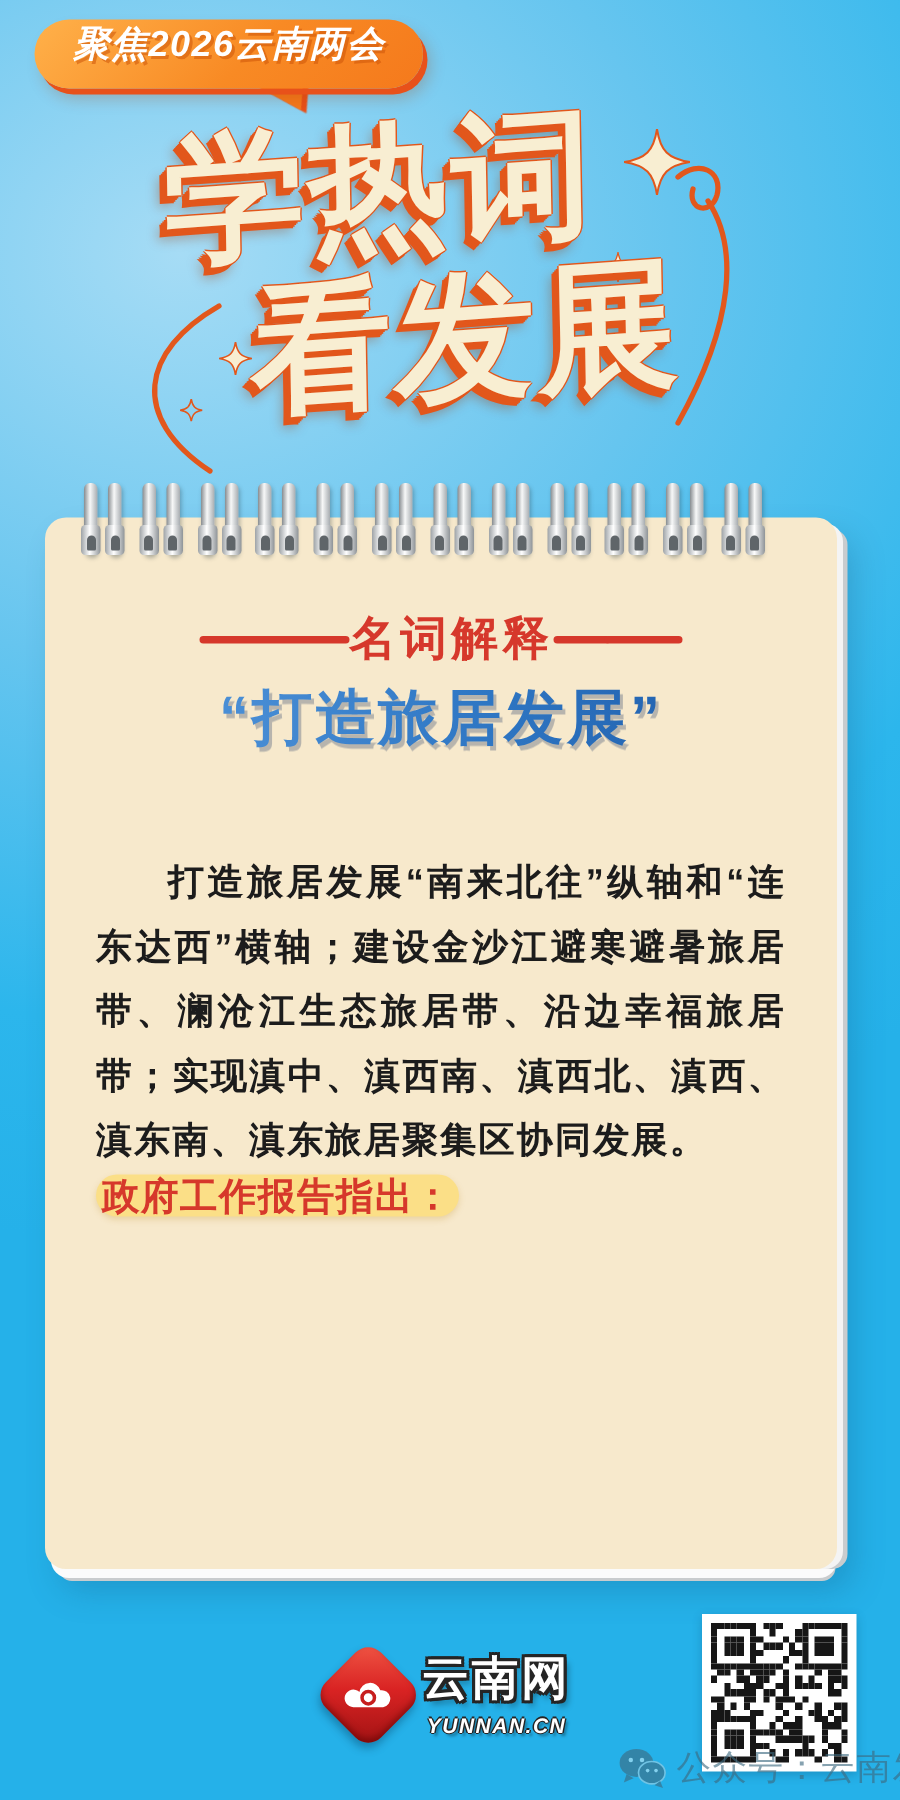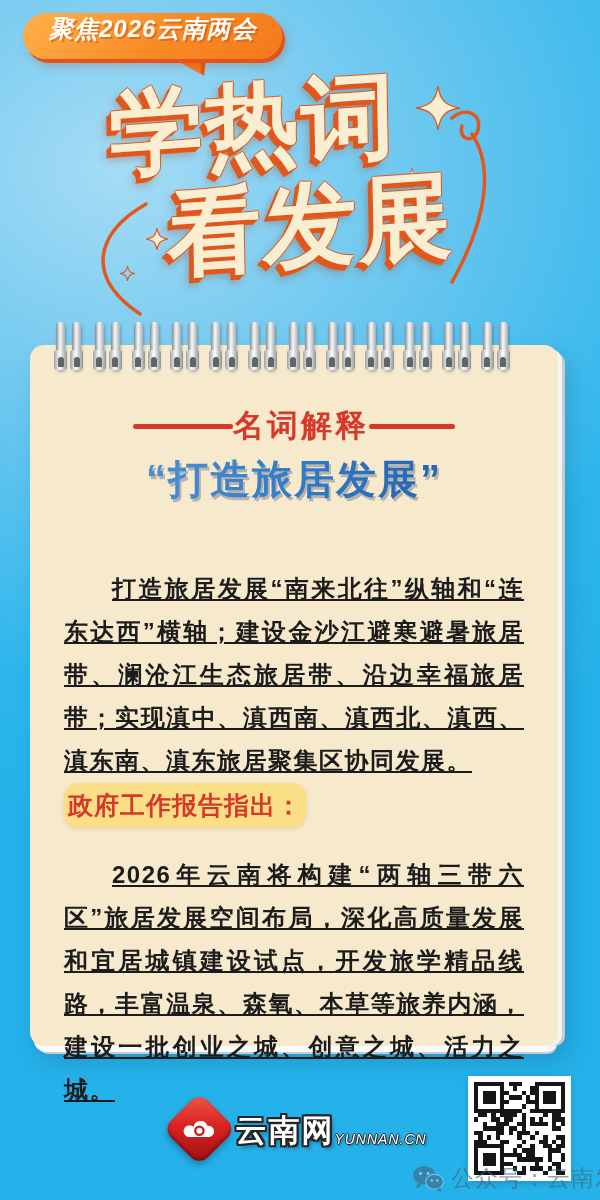--- a/index.html
+++ b/index.html
@@ -55,40 +55,40 @@
   .dline-r2{width:52px;margin-left:-4px;}
   .divider-label{color:#d6382b;font-size:31px;font-weight:900;letter-spacing:3px;white-space:nowrap;}
 
   .term{position:absolute;left:0;top:108px;width:100%;text-align:center;}
   .term-line{font-size:40px;line-height:52px;font-weight:900;letter-spacing:2px;white-space:nowrap;
     background:linear-gradient(90deg,#5c9fe2 0%,#2f77c4 55%,#1a55a2 100%);
     -webkit-background-clip:text;background-clip:text;color:transparent;
     filter:drop-shadow(2px 3px 0 rgba(105,115,135,.45));}
 
   .para{position:absolute;left:34px;width:460px;color:#1c1c1c;font-weight:bold;
-    font-size:24px;line-height:43px;letter-spacing:1.5px;text-align:justify;text-indent:2em;margin:0;text-decoration:underline;}
+    font-size:24px;line-height:43px;letter-spacing:1.5px;text-align:justify;text-indent:2em;margin:0;}
   .para-1{top:222px;}
   .para-2{top:508px;}
 
-  .pill{position:absolute;left:34px;top:438px;height:44px;padding:0 4px;border-radius:14px;
+  .pill{position:absolute;left:34px;top:438px;height:28px;padding:0 4px;border-radius:14px;
     display:flex;align-items:center;background:#fbdf87;box-shadow:0 2px 4px rgba(190,140,30,.25);}
   .pill-label{color:#d6382b;font-size:25px;font-weight:900;letter-spacing:1px;}
 
   
   .logo{position:absolute;left:50%;top:1103px;transform:translateX(-50%);display:flex;align-items:center;gap:10px;z-index:6;}
   .logo-diamond{width:52px;height:52px;border-radius:12px;transform:rotate(45deg);flex:0 0 auto;
     background:linear-gradient(135deg,#f25a47 0%,#d92323 45%,#9c1112 100%);
     box-shadow:inset -2px -2px 4px rgba(90,0,0,.5), 2px 3px 6px rgba(0,40,70,.35);
     display:flex;align-items:center;justify-content:center;}
   .logo-cloud{transform:rotate(-45deg);}
-  .logo-texts{display:flex;align-items:flex-end;line-height:1;}
+  .logo-texts{display:flex;flex-direction:column;align-items:center;line-height:1;}
   .logo-name{font-size:31px;font-weight:900;color:#fff;letter-spacing:2px;
     text-shadow:-2px 0 0 #252525,2px 0 0 #252525,0 2px 0 #252525,0 -2px 0 #252525,
       2px 2px 0 #252525,-2px 2px 0 #252525,2px -2px 0 #252525,-2px -2px 0 #252525,3px 4px 4px rgba(0,0,0,.35);}
-  .logo-domain{margin-top:19px;font-size:14px;font-weight:normal;font-style:italic;color:#fff;letter-spacing:1px;
+  .logo-domain{margin-top:9px;font-size:14px;font-weight:bold;font-style:italic;color:#fff;letter-spacing:1px;
     text-shadow:-1px 0 0 #252525,1px 0 0 #252525,0 1px 0 #252525,0 -1px 0 #252525,2px 2px 2px rgba(0,0,0,.35);}
 
   .qr{position:absolute;left:468px;top:1076px;width:103px;height:105px;background:#fff;z-index:6;
     padding:6px;box-sizing:border-box;box-shadow:0 2px 6px rgba(0,60,90,.25);}
   .qr-grid{width:100%;height:100%;display:grid;grid-template-columns:repeat(21,1fr);grid-template-rows:repeat(21,1fr);}
   .qr-grid i{display:block;}
   .qr-grid i.on{background:#161616;}
 
   .watermark{position:absolute;left:412px;top:1163px;display:flex;align-items:center;gap:7px;z-index:7;opacity:.62;}
   .watermark-label{color:#3d6a80;font-size:23px;letter-spacing:1px;white-space:nowrap;}
@@ -138,21 +138,20 @@
     <div class="term">
       <div class="term-line">“打造旅居发展”</div>
     </div>
 
     <p class="para para-1">打造旅居发展“南来北往”纵轴和“连东达西”横轴；建设金沙江避寒避暑旅居带、澜沧江生态旅居带、沿边幸福旅居带；实现滇中、滇西南、滇西北、滇西、滇东南、滇东旅居聚集区协同发展。</p>
 
     <div class="pill">
       <span class="pill-label">政府工作报告指出：</span>
     </div>
 
-    <p class="para para-2">2026年云南将构建“两轴三带六区”旅居发展空间布局，深化高质量发展和宜居城镇建设试点，开发旅学精品线路，丰富温泉、森氧、本草等旅养内涵，建设一批创业之城、创意之城、活力之城。</p>
   </div>
 
   <div class="rings">
     <div class="ring-pair">
         <div class="wire"></div>
         <div class="wire"></div>
       </div>
     <div class="ring-pair">
         <div class="wire"></div>
         <div class="wire"></div>

